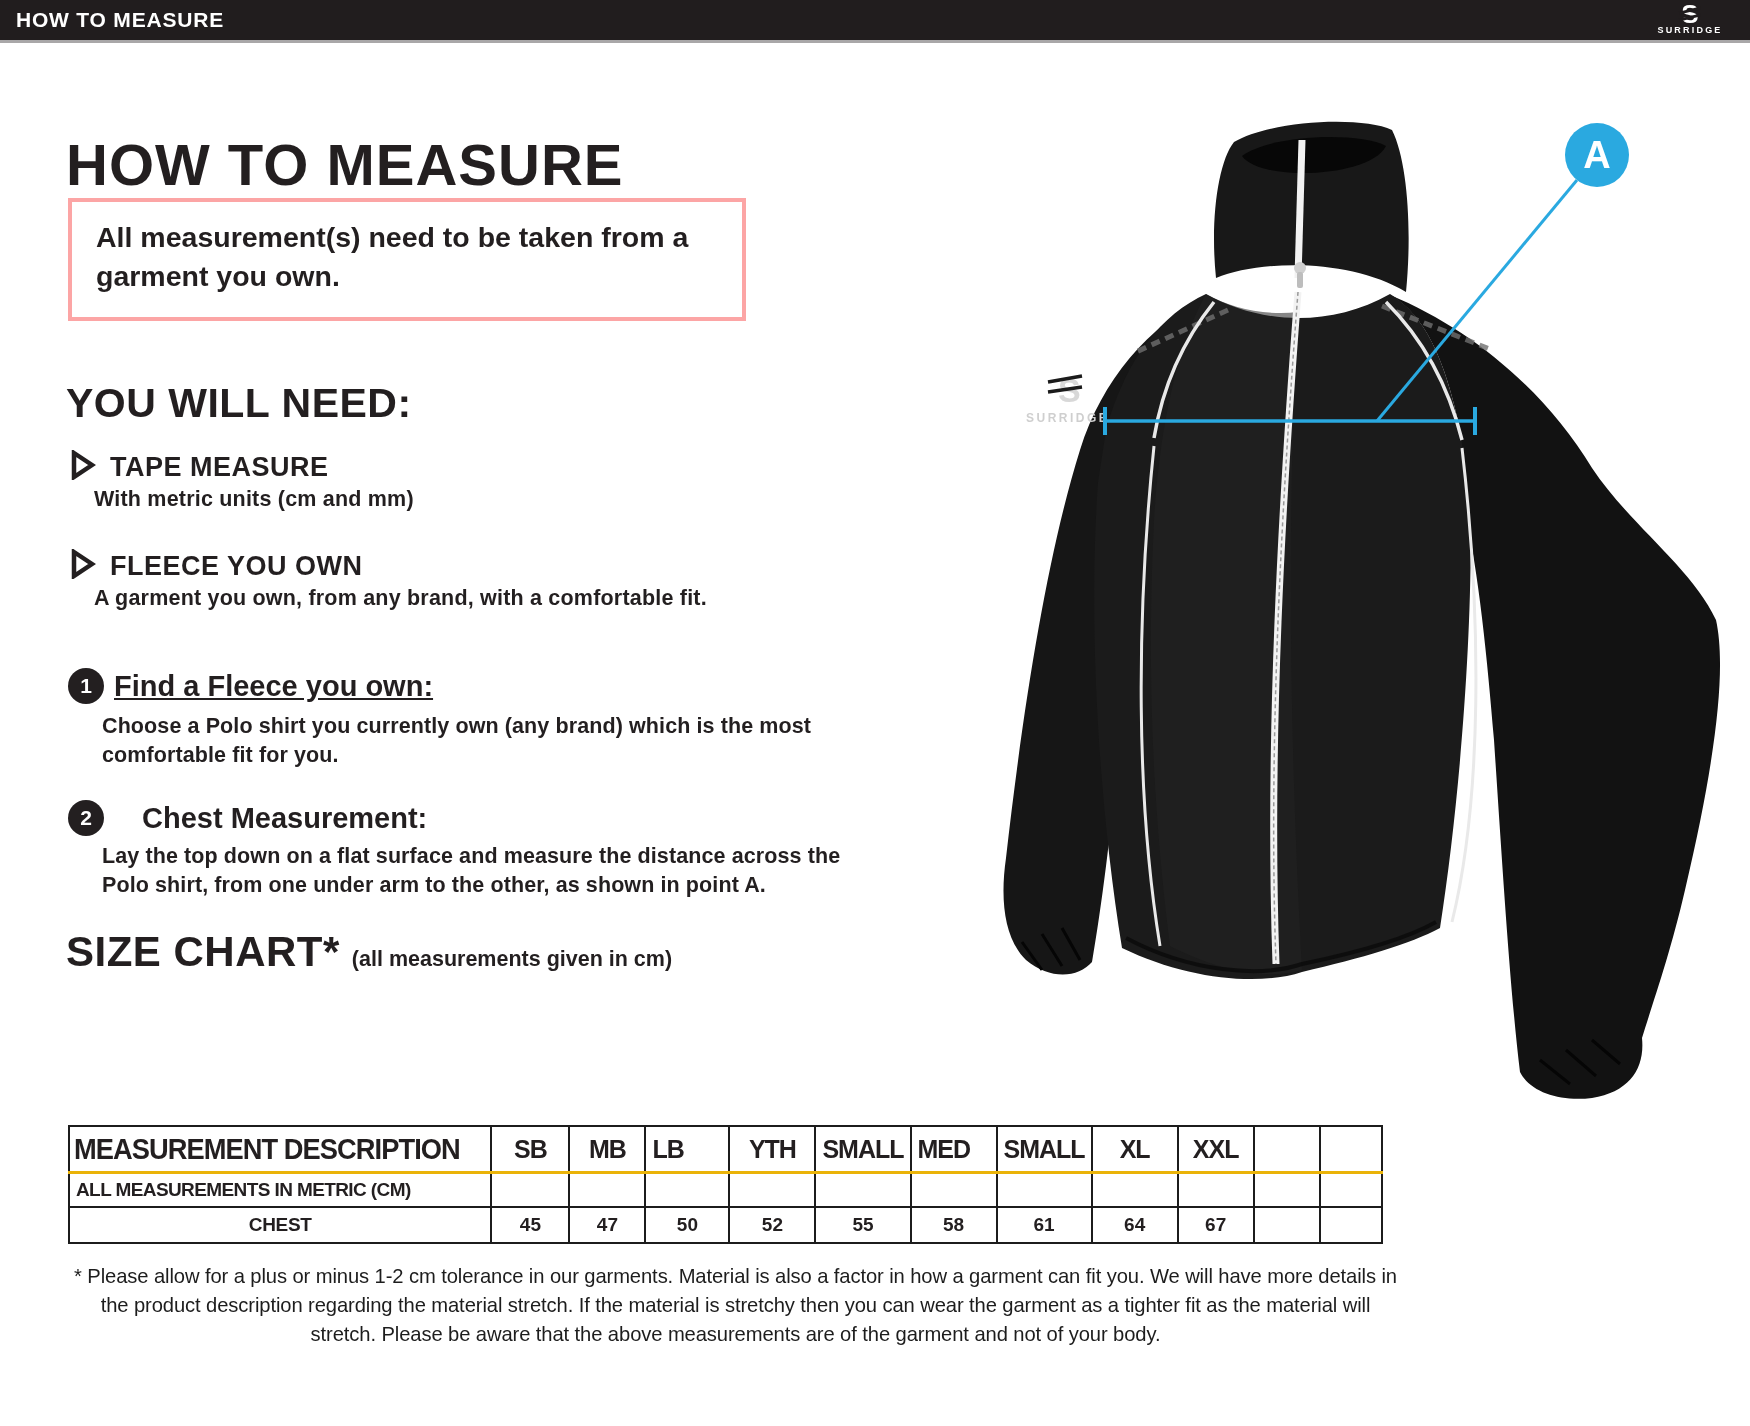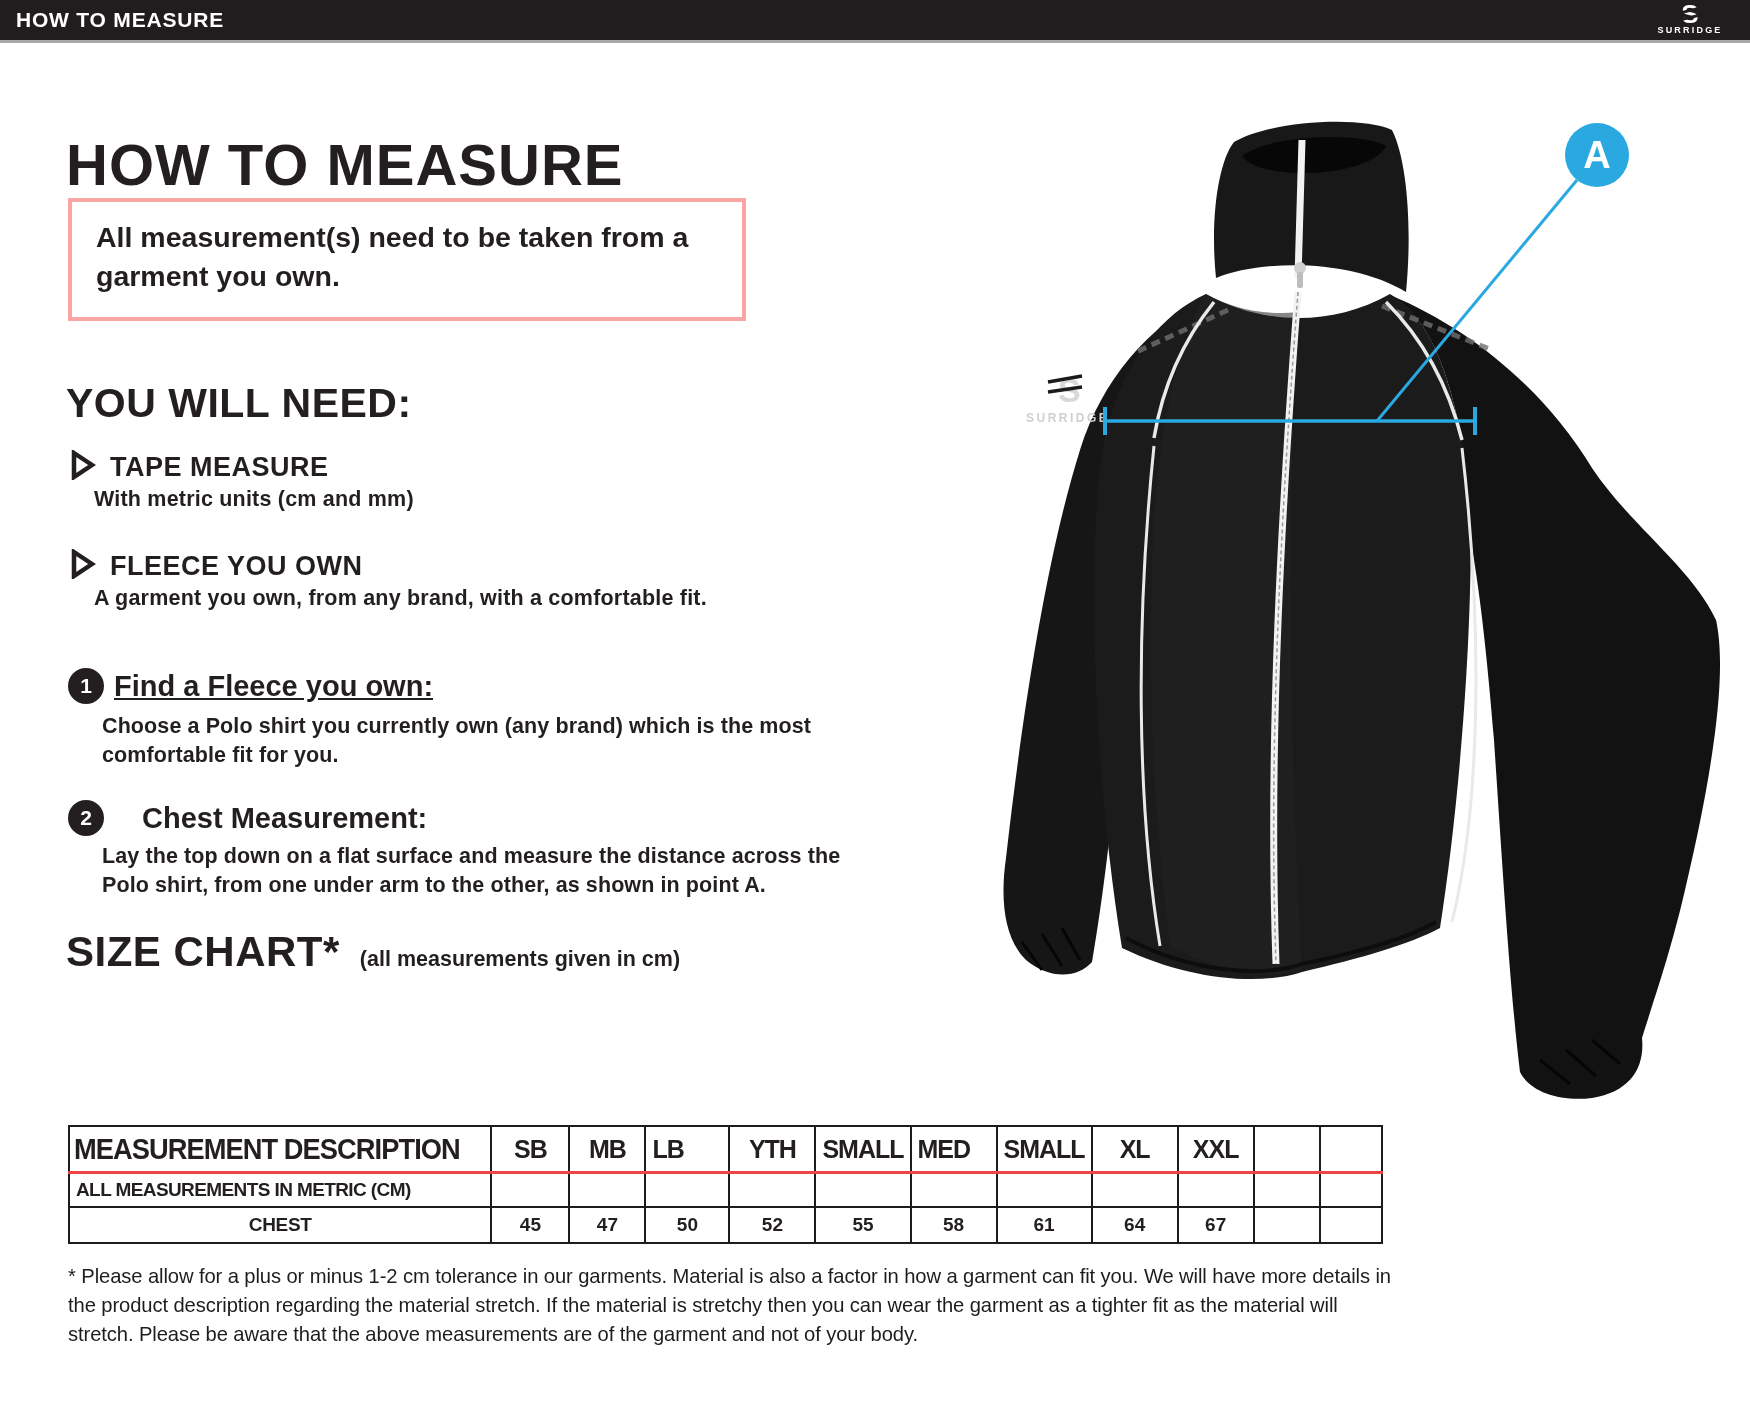--- a/index.html
+++ b/index.html
@@ -20,35 +20,35 @@
   .notice{position:absolute;left:68px;top:198px;width:624px;border:4px solid #fca5a5;padding:16px 22px 20px 24px;
           font-size:28.5px;font-weight:800;line-height:1.38;}
   .ywn{position:absolute;left:66px;top:356px;font-size:41px;font-weight:900;letter-spacing:.5px;margin-top:24px;}
   .need-item-title{position:absolute;font-size:27px;font-weight:800;letter-spacing:.5px;}
   .need-item-desc{position:absolute;font-size:21.5px;font-weight:700;letter-spacing:.2px;margin-left:24px;}
   .tri-icon{position:absolute;width:26px;height:30px;}
   .step-badge{position:absolute;width:36px;height:36px;border-radius:50%;background:#231f20;color:#fff;
               font-size:21px;font-weight:900;display:flex;align-items:center;justify-content:center;}
   .step-title{position:absolute;font-size:29px;font-weight:800;}
   .step-desc{position:absolute;width:770px;font-size:21.5px;font-weight:700;line-height:1.36;letter-spacing:.1px;margin-left:32px;}
-  .sizechart-row{position:absolute;left:66px;top:928px;display:flex;align-items:baseline;gap:20px;}
+  .sizechart-row{position:absolute;left:66px;top:928px;display:flex;align-items:baseline;gap:12px;}
   .sizechart-title{font-size:42px;font-weight:900;letter-spacing:.5px;}
   .sizechart-sub{font-size:21.5px;font-weight:700;}
   
   table.size{position:absolute;left:68px;top:1125px;border-collapse:collapse;table-layout:fixed;background:#fff;}
   table.size td{border:2px solid #1c1c1c;padding:0 6px;overflow:hidden;white-space:nowrap;}
-  table.size tr.hdr td{height:44px;font-size:25px;font-weight:800;letter-spacing:-1px;text-align:center;border-bottom:3px solid #ef4444;}
+  table.size tr.hdr td{height:44px;font-size:25px;font-weight:800;letter-spacing:-1px;text-align:center;border-bottom:3px solid #eab308;}
   table.size tr.hdr td.first{font-size:29px;text-align:left;padding-left:4px;}
   table.size tr.hdr td.left{text-align:left;}
   table.size tr.metric td{height:32px;font-size:19px;font-weight:800;letter-spacing:-.6px;text-align:left;border-bottom:2.5px solid #1c1c1c;}
   table.size tr.vals td{height:34px;font-size:19px;font-weight:600;text-align:center;}
   table.size tr.vals td.first{text-align:center;font-weight:700;letter-spacing:-.3px;}
   
   .footnote{position:absolute;left:68px;top:1262px;width:1335px;font-size:20.2px;font-weight:400;
-            line-height:1.43;letter-spacing:-.1px;color:#1d1d1d;}
+            line-height:1.43;letter-spacing:-.1px;color:#1d1d1d;text-align:center;}
   
   .jacket-wrap{position:absolute;left:930px;top:100px;width:820px;height:1010px;}
   .condensed{display:inline-block;transform:scaleX(.94);transform-origin:left center;}
 </style>
 </head>
 <body>
 
 <div class="canvas">
 
   <header class="topbar">

